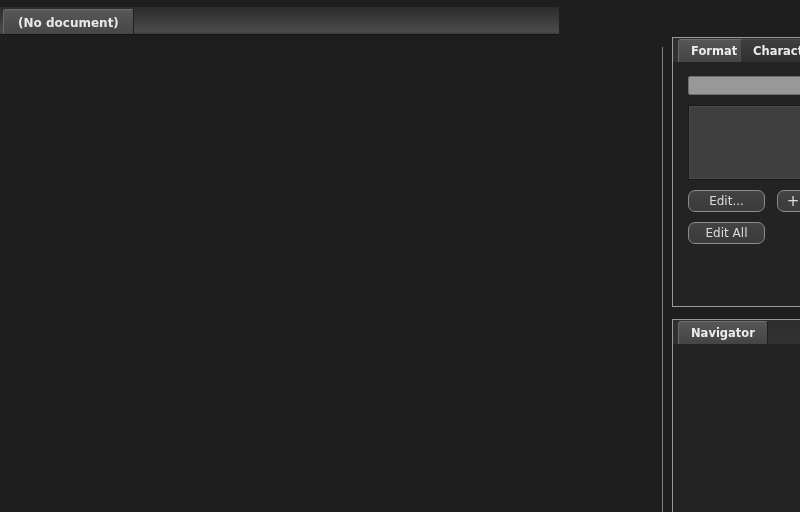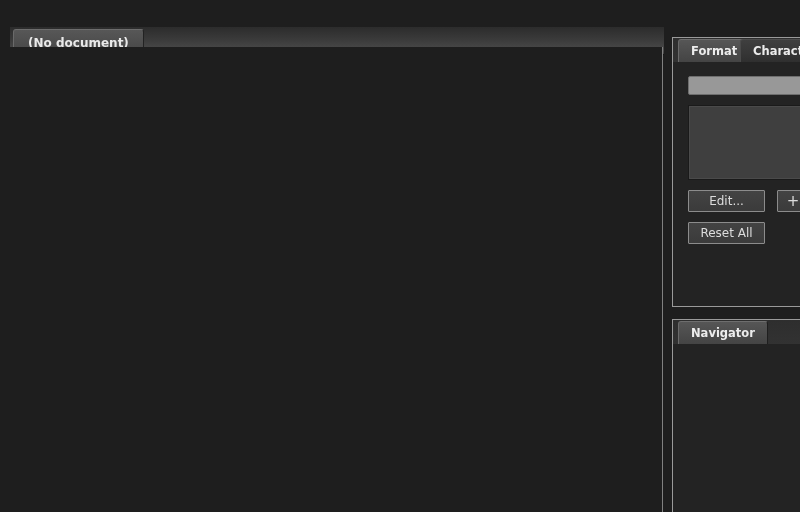--- a/index.html
+++ b/index.html
@@ -52,26 +52,25 @@
     font-size: 11.5px;
     color: #2a2a2a;
     letter-spacing: .2px;
     line-height: 17px;
     user-select: none;
   }
 
   
   .doctabbar {
     position: absolute;
-    left: 0; top: 27px;
-    width: 663px; height: 28px;
+    left: 0; top: 7px;
+    width: 559px; height: 28px;
     background: linear-gradient(to bottom, #2c2c2c 0%, #3a3a3a 45%, #4b4b4b 88%, #3e3e3e 100%);
     border-bottom: 1px solid #151515;
     overflow: hidden;
-    margin-left: 10px;
   }
   .doctab {
     position: absolute;
     left: 3px; top: 2px;
     height: 26px;
     padding: 0 14px 0 14px;
     display: flex;
     align-items: center;
     background: linear-gradient(to bottom, #575757 0%, #4e4e4e 50%, #464646 100%);
     border-top: 1px solid #6d6d6d;
@@ -186,21 +185,21 @@
   }
 
   .btn {
     position: absolute;
     height: 22px;
     display: flex;
     align-items: center;
     justify-content: center;
     background: linear-gradient(to bottom, #434343 0%, #3b3b3b 100%);
     border: 1px solid #8c8c8c;
-    border-radius: 1px;
+    border-radius: 7px;
     color: #dcdcdc;
     font-size: 12px;
     white-space: nowrap;
     user-select: none;
     cursor: default;
   }
   .btn-edit   { left: 15px; top: 128px; width: 77px; }
   .btn-plus   { left: 104px; top: 128px; width: 32px; font-size: 14px; }
   .btn-reset  { left: 15px; top: 160px; width: 77px; }
 
@@ -253,21 +252,21 @@
 
         <div class="btn btn-edit">
           <span>Edit...</span>
         </div>
 
         <div class="btn btn-plus">
           <span class="plus-glyph">+</span>
         </div>
 
         <div class="btn btn-reset">
-          <span>Reset All</span>
+          <span>Edit All</span>
         </div>
       </div>
     </div>
 
     <div class="panel navigator">
       <div class="panel-tabbar">
         <div class="panel-tab active" style="left:5px;text-align:right;">
           <span>Navigator</span>
         </div>
       </div>

